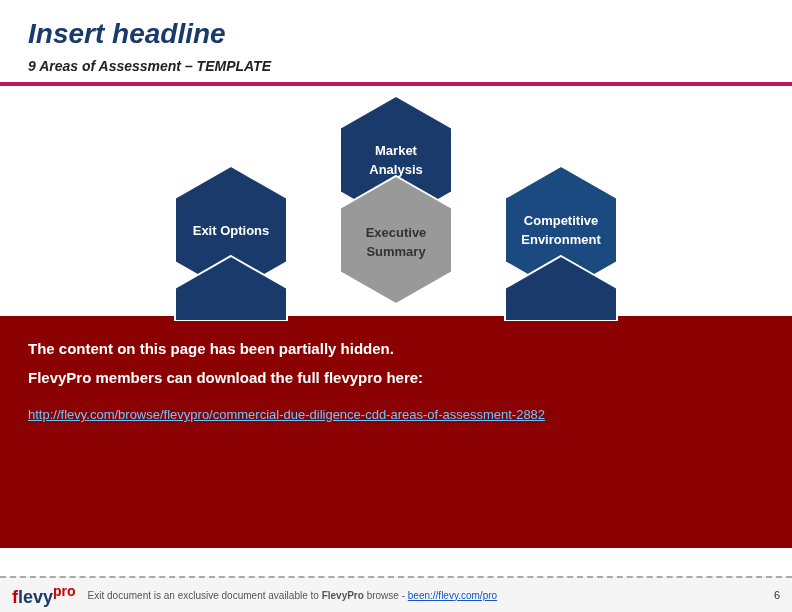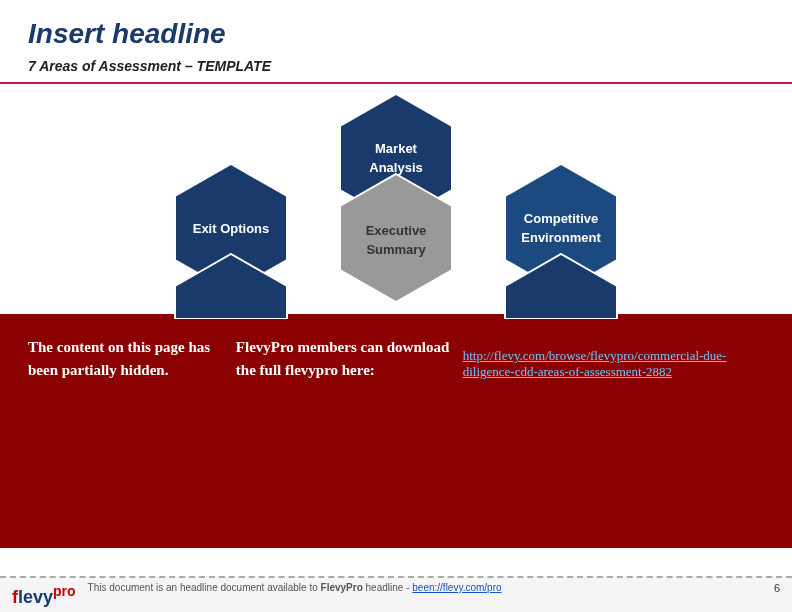--- a/index.html
+++ b/index.html
@@ -17,21 +17,21 @@
       width: 792px;
       height: 612px;
       display: flex;
       flex-direction: column;
       background: #fff;
     }
 
     
     .header {
       padding: 18px 28px 8px 28px;
-      border-bottom: 2px solid #be185d;
+      border-bottom: 4px solid #be185d;
     }
 
     .headline {
       font-size: 28px;
       font-weight: bold;
       color: #1a3a6b;
       font-style: italic;
     }
 
     .subheadline {
@@ -61,23 +61,22 @@
       left: 50%;
       transform: translateX(-50%);
     }
 
     
     .overlay-section {
       background: #8b0000;
       flex: 1;
       padding: 22px 28px 16px 28px;
       display: flex;
-      flex-direction: row;
+      flex-direction: column;
       justify-content: flex-start;
-      font-family: Liberation Serif, serif;
     }
 
     .overlay-title {
       color: #fff;
       font-size: 15px;
       font-weight: bold;
       margin-bottom: 6px;
       line-height: 1.5;
     }
 
@@ -87,20 +86,21 @@
       text-decoration: underline;
       margin-top: 12px;
       cursor: pointer;
     }
 
     
     .footer {
       background: #fff;
       border-top: 1px solid #ccc;
       display: flex;
+      align-items: center;
       padding: 4px 12px;
       height: 36px;
       background: #f5f5f5;
       border-top: 2px dashed #aaa;
       margin-top: 28px;
     }
 
     .footer-logo {
       display: flex;
       align-items: center;
@@ -149,21 +149,21 @@
       dominant-baseline: middle;
     }
   </style>
 </head>
 <body>
 
 <div class="slide">
 
   <div class="header">
     <div class="headline">Insert headline</div>
-    <div class="subheadline">7 Areas of Assessment – TEMPLATE</div>
+    <div class="subheadline">9 Areas of Assessment – TEMPLATE</div>
   </div>
 
   <div class="diagram-area">
     <svg class="honeycomb-svg" width="560" height="235" viewBox="0 0 560 235">
 
       <g>
         <polygon points="280,10 336,42 336,106 280,138 224,106 224,42" fill="#1a3a6b" stroke="#fff" stroke-width="2"></polygon>
         <text x="280" y="66" class="hex-label">Market</text>
         <text x="280" y="85" class="hex-label">Analysis</text>
       </g>
@@ -200,18 +200,18 @@
     <a class="overlay-link" href="#">http://flevy.com/browse/flevypro/commercial-due-diligence-cdd-areas-of-assessment-2882</a>
   </div>
 
   <div class="footer">
     <div class="footer-logo">
       <span class="logo-flevy">
         <span class="logo-f">f</span><span class="logo-levy">levy</span><span class="logo-pro">pro</span>
       </span>
     </div>
     <span class="footer-text">
-      <span>This document is an headline document available to </span><strong>FlevyPro</strong><span> headline - </span><a class="footer-link" href="#">been://flevy.com/pro</a>
+      <span>Exit document is an exclusive document available to </span><strong>FlevyPro</strong><span> browse - </span><a class="footer-link" href="#">been://flevy.com/pro</a>
     </span>
     <span class="footer-page">6</span>
   </div>
 
 </div>
 
 </body></html>

